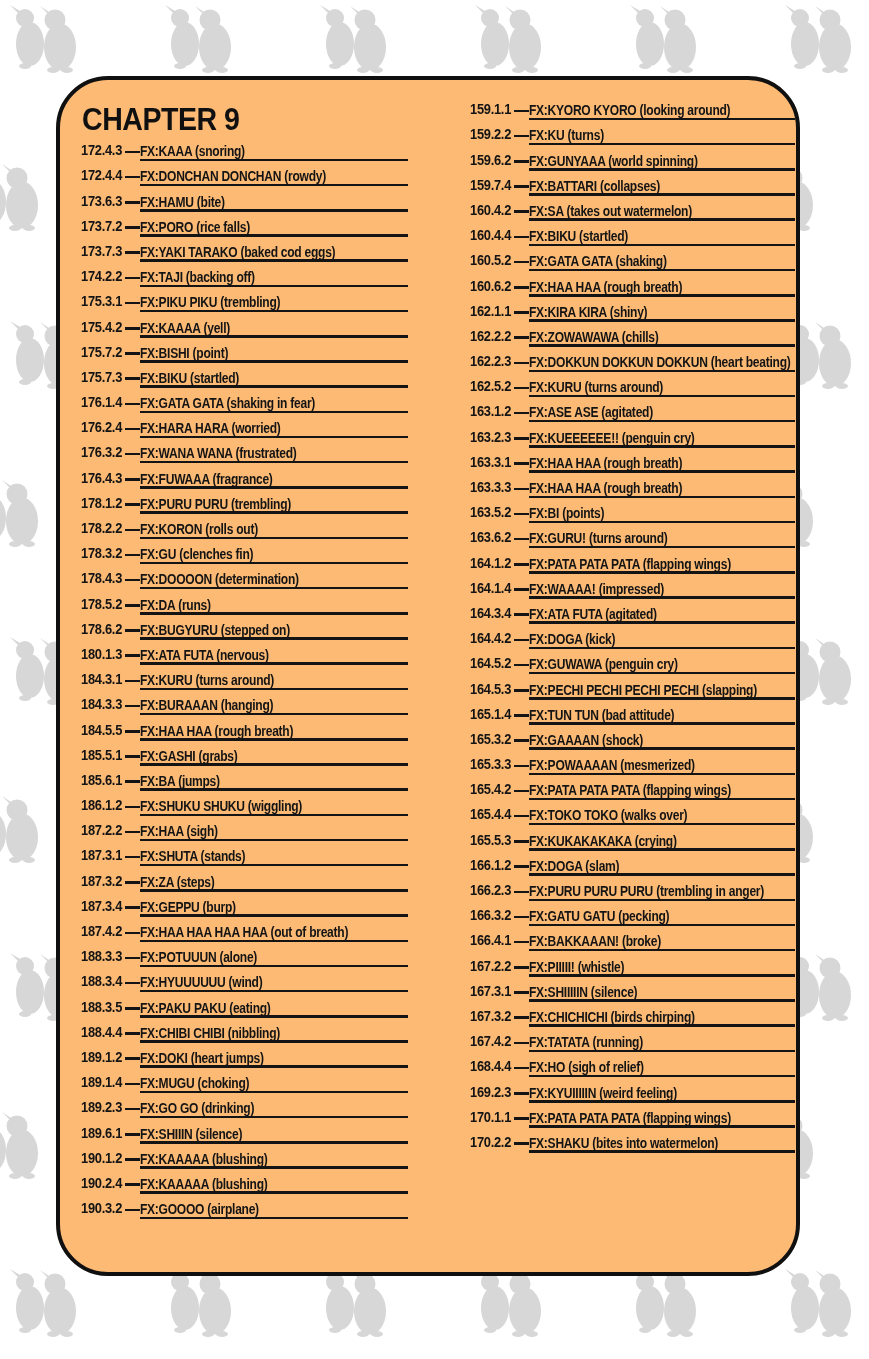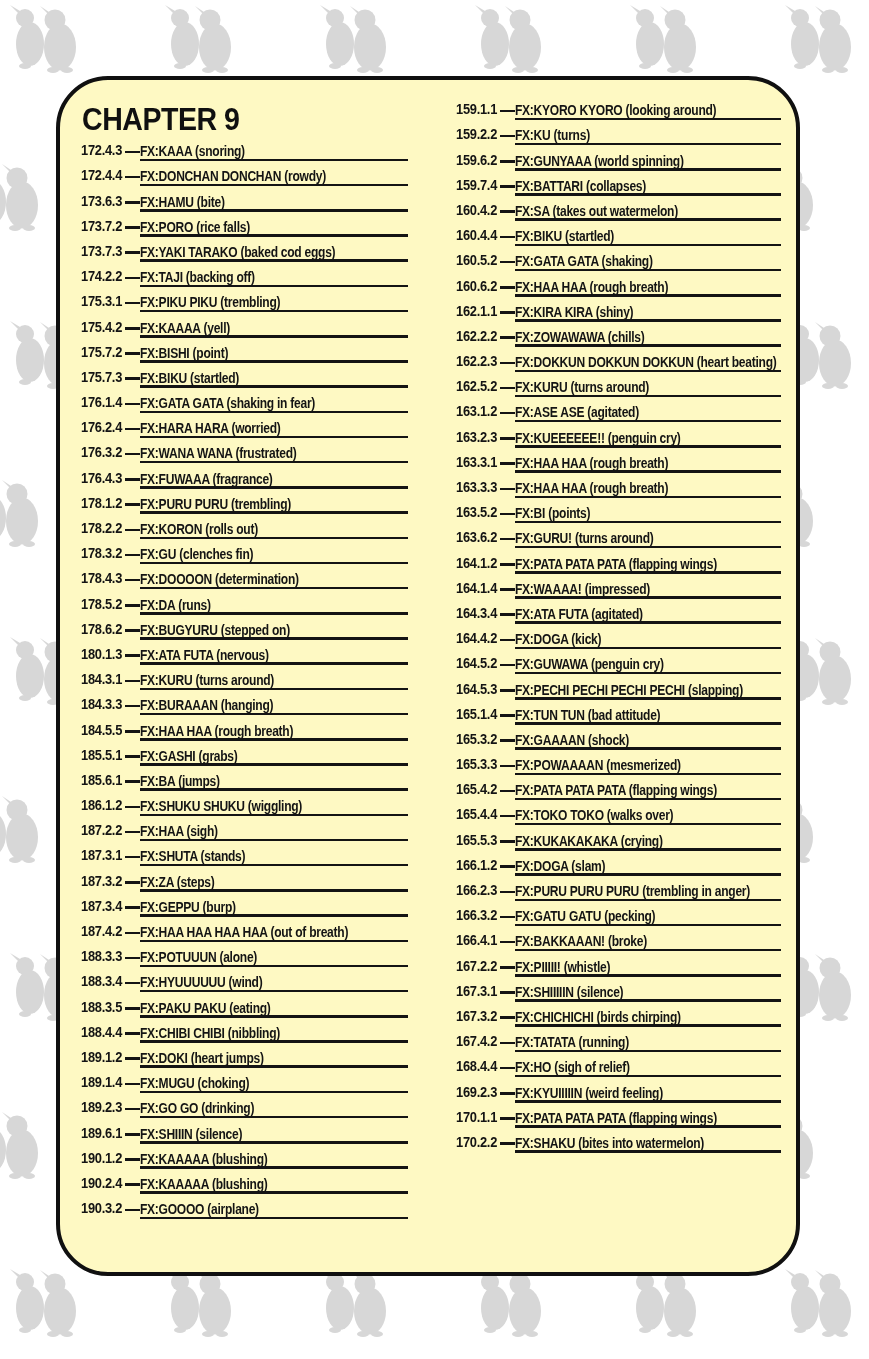--- a/index.html
+++ b/index.html
@@ -1,25 +1,25 @@
 <!DOCTYPE html>
 <html><head>
 <meta charset="utf-8">
 <style>
   html,body{margin:0;padding:0;background:#fff;}
   .page{position:relative;width:869px;height:1359px;background:#fff;overflow:hidden;
         font-family:"Liberation Sans",sans-serif;}
   .bg{position:absolute;left:0;top:0;}
   .panel{position:absolute;left:56px;top:76px;width:744px;height:1200px;box-sizing:border-box;
-         background:#fef9c3;border:4px solid #101010;border-radius:52px;}
+         background:#fdba74;border:4px solid #101010;border-radius:52px;}
   .chapter{position:absolute;left:22px;top:22px;margin:0;font-size:31px;font-weight:700;color:#101010;
            letter-spacing:-0.5px;transform:scaleX(.92);transform-origin:0 0;white-space:nowrap;}
   .col{position:absolute;}
   .col-left{left:21px;top:57px;width:327px;}
-  .col-right{left:396px;top:16px;width:325px;}
+  .col-right{left:410px;top:16px;width:325px;}
   .entry{position:relative;height:25.2px;color:#141414;font-weight:700;font-size:14px;}
   .num{position:absolute;left:0;bottom:4px;letter-spacing:-0.3px;white-space:nowrap;
        transform:scaleX(.92);transform-origin:0 100%;}
   .dash{position:absolute;left:44px;bottom:9px;width:15px;height:2.5px;background:#141414;}
   .rule{position:absolute;left:59px;right:0;bottom:1px;height:2.5px;background:#141414;}
   .fxtext{position:absolute;left:0;bottom:2px;letter-spacing:-0.3px;white-space:nowrap;
           transform:scaleX(.86);transform-origin:0 100%;}
 </style>
 </head>
 <body>

